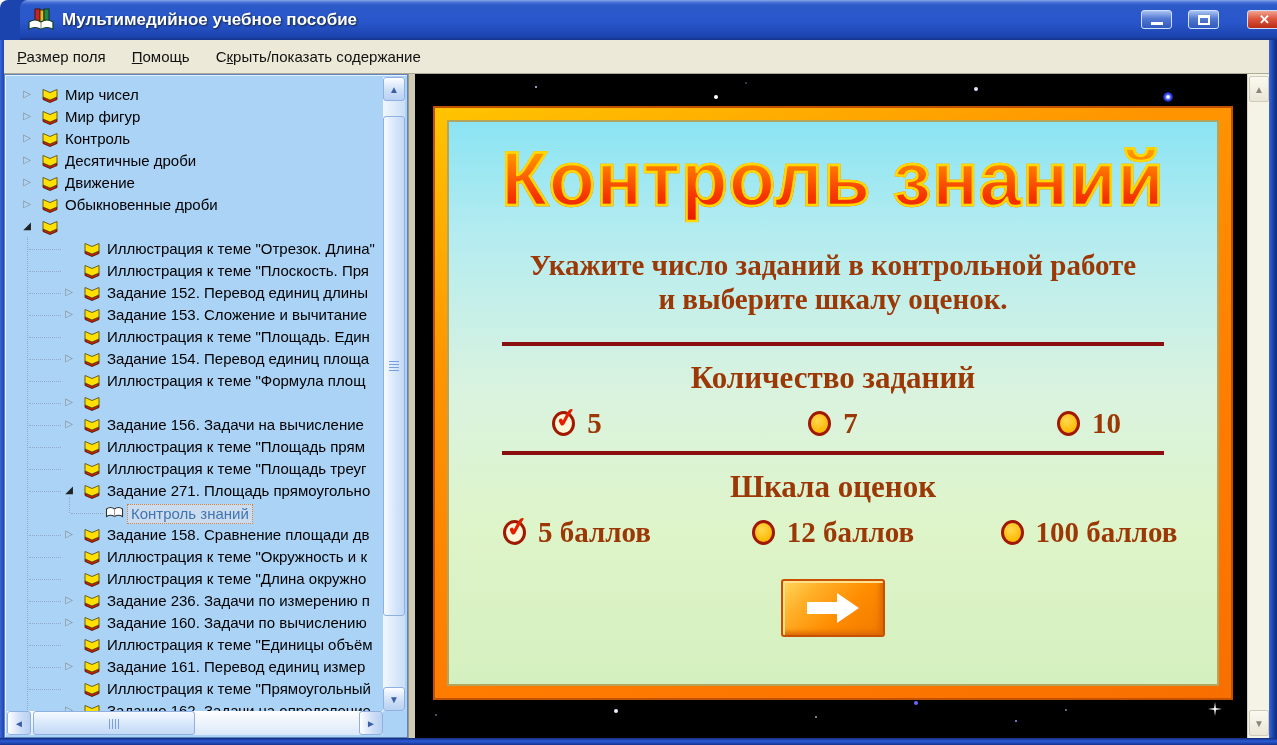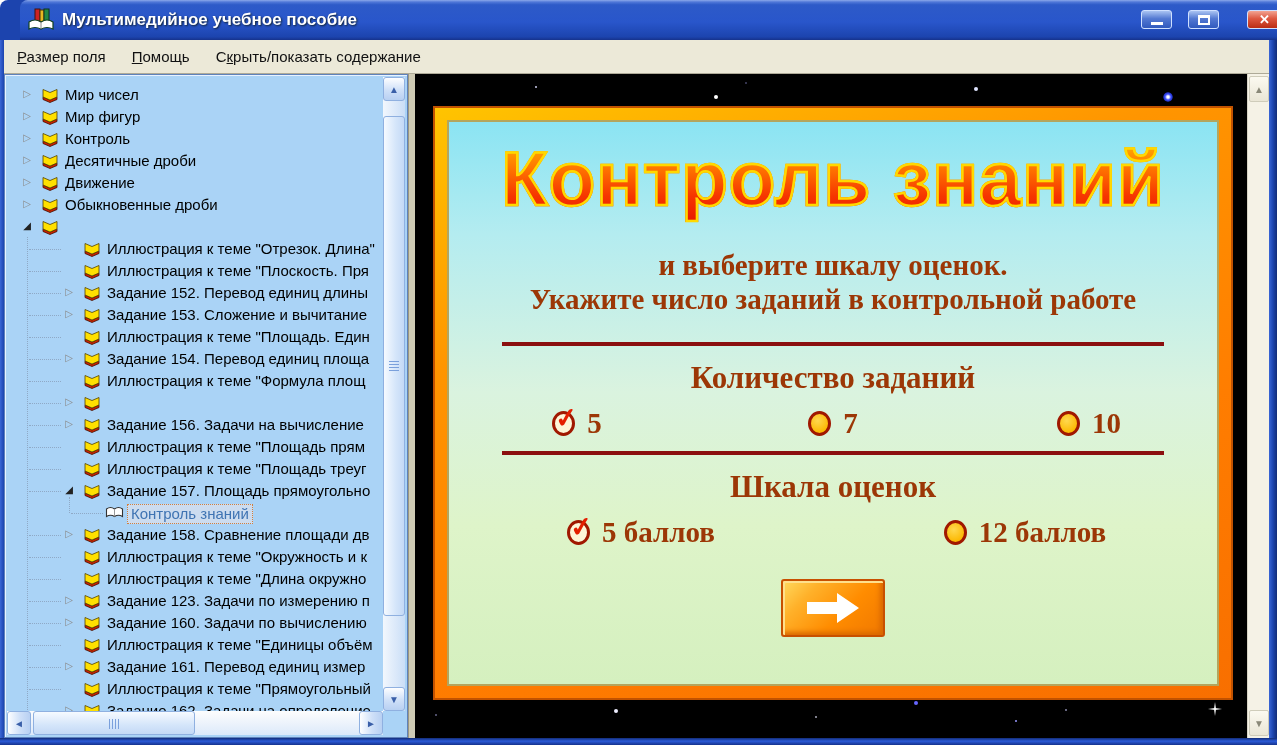--- a/index.html
+++ b/index.html
@@ -314,21 +314,21 @@
             </svg></span>
           <span class="tree-label">Иллюстрация к теме "Площадь треуг</span>
         </div>
         <div class="tree-row lvl2">
           <span class="connector"></span>
           <span class="expander exp-expanded">◢</span>
           <span class="ticon"><svg width="17" height="16" viewBox="0 0 17 16">
               <path d="M2 10 L9 13 L16 10 L16 12.5 L9 15.5 L2 12.5 Z" fill="#cc2200" stroke="#401000" stroke-width="0.8"></path>
               <path d="M2 2.5 L9 5.5 L16 2.5 L16 10 L9 13 L2 10 Z" fill="#ffe000" stroke="#504000" stroke-width="0.8"></path>
             </svg></span>
-          <span class="tree-label">Задание 157. Площадь прямоугольно</span>
+          <span class="tree-label">Задание 271. Площадь прямоугольно</span>
         </div>
         <div class="tree-row lvl3">
           <span class="connector"></span>
           <span class="ticon"><svg width="19" height="15" viewBox="0 0 19 15">
               <path d="M1.5 4 Q5.5 1 9.5 4 Q13.5 1 17.5 4 L17.5 11.5 Q13.5 9 9.5 11.5 Q5.5 9 1.5 11.5 Z" fill="#ffffff" stroke="#333333" stroke-width="1.1"></path>
               <path d="M9.5 4 L9.5 11.5" stroke="#999999"></path>
             </svg></span>
           <span class="tree-label sel">Контроль знаний</span>
         </div>
         <div class="tree-row lvl2">
@@ -356,21 +356,21 @@
             </svg></span>
           <span class="tree-label">Иллюстрация к теме "Длина окружно</span>
         </div>
         <div class="tree-row lvl2">
           <span class="connector"></span>
           <span class="expander exp-collapsed">▷</span>
           <span class="ticon"><svg width="17" height="16" viewBox="0 0 17 16">
               <path d="M2 10 L9 13 L16 10 L16 12.5 L9 15.5 L2 12.5 Z" fill="#cc2200" stroke="#401000" stroke-width="0.8"></path>
               <path d="M2 2.5 L9 5.5 L16 2.5 L16 10 L9 13 L2 10 Z" fill="#ffe000" stroke="#504000" stroke-width="0.8"></path>
             </svg></span>
-          <span class="tree-label">Задание 123. Задачи по измерению п</span>
+          <span class="tree-label">Задание 236. Задачи по измерению п</span>
         </div>
         <div class="tree-row lvl2">
           <span class="connector"></span>
           <span class="expander exp-collapsed">▷</span>
           <span class="ticon"><svg width="17" height="16" viewBox="0 0 17 16">
               <path d="M2 10 L9 13 L16 10 L16 12.5 L9 15.5 L2 12.5 Z" fill="#cc2200" stroke="#401000" stroke-width="0.8"></path>
               <path d="M2 2.5 L9 5.5 L16 2.5 L16 10 L9 13 L2 10 Z" fill="#ffe000" stroke="#504000" stroke-width="0.8"></path>
             </svg></span>
           <span class="tree-label">Задание 160. Задачи по вычислению</span>
         </div>
@@ -430,22 +430,22 @@
 
   <div class="right-pane">
     <div class="stars"></div>
     <div class="bluestar"></div>
     <div class="sparkle"></div>
 
     <div class="card">
       <div class="card-inner">
         <h1 class="big-title" data-text="Контроль знаний">Контроль знаний</h1>
         <div class="instruction">
+          <div>Укажите число заданий в контрольной работе</div>
           <div>и выберите шкалу оценок.</div>
-          <div>Укажите число заданий в контрольной работе</div>
         </div>
         <hr class="rule rule1">
         <div class="sec-heading">Количество заданий</div>
         <div class="opts-row" id="optsRow0">
             <div class="opt-col">
               <span class="radio checked">
                 <span class="check">✓</span>
               </span>
               <span class="opt-label">5</span>
             </div>
@@ -463,20 +463,24 @@
         <div class="opts-row" id="optsRow1">
             <div class="opt-col">
               <span class="radio checked">
                 <span class="check">✓</span>
               </span>
               <span class="opt-label">5 баллов</span>
             </div>
             <div class="opt-col">
               <span class="radio"></span>
               <span class="opt-label">12 баллов</span>
+            </div>
+            <div class="opt-col">
+              <span class="radio"></span>
+              <span class="opt-label">100 баллов</span>
             </div>
           </div>
         <div class="next-btn">
           <svg width="58" height="38" viewBox="0 0 58 38">
             <path d="M3 13 h30 v-9 l22 15 -22 15 v-9 h-30 z" fill="#ffffff"></path>
           </svg>
         </div>
       </div>
     </div>
   </div>

